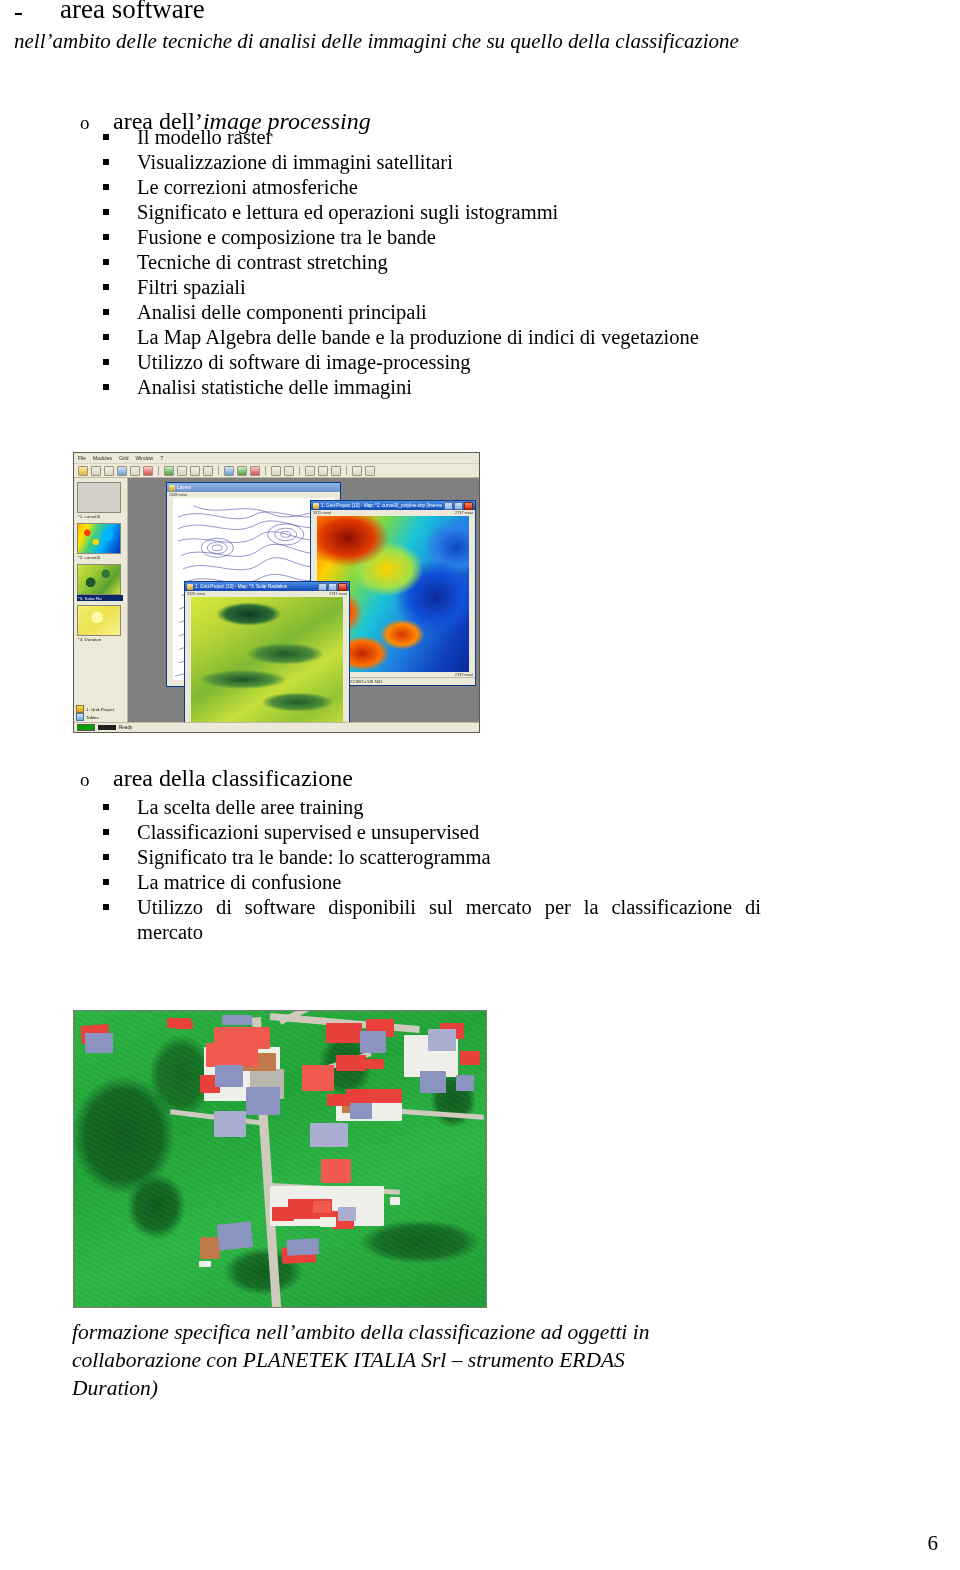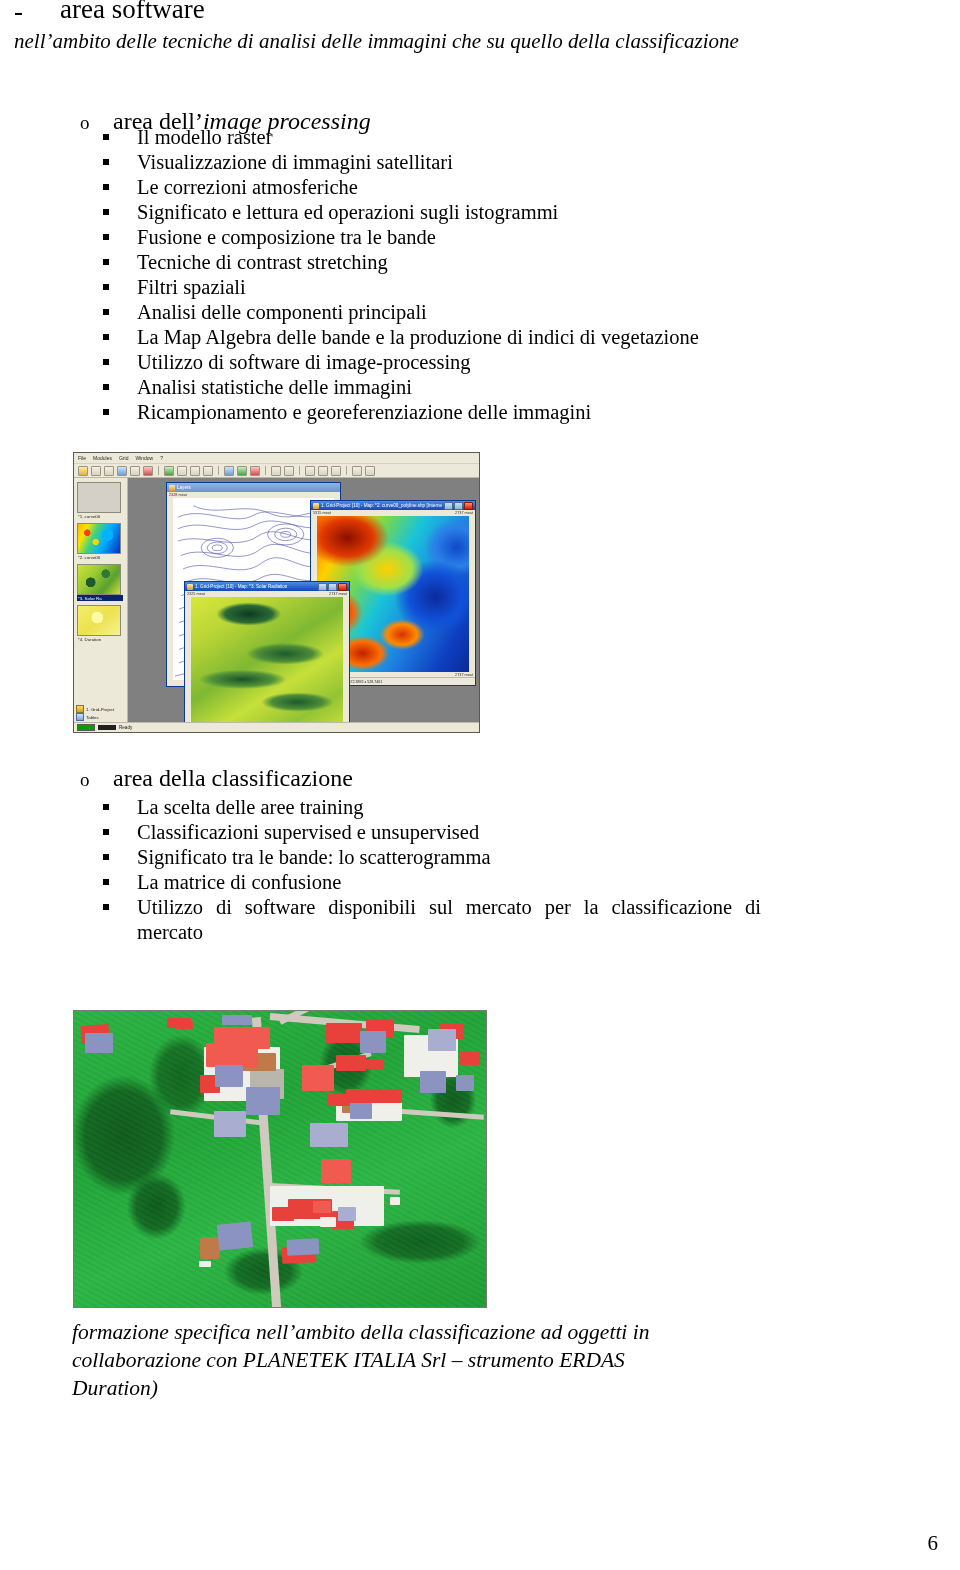--- a/index.html
+++ b/index.html
@@ -443,24 +443,20 @@
       <span class="sq"></span>
       <span class="txt">La Map Algebra delle bande e la produzione di indici di vegetazione</span>
     </div>
     <div class="lvl2-item">
       <span class="sq"></span>
       <span class="txt">Utilizzo di software di image-processing</span>
     </div>
     <div class="lvl2-item">
       <span class="sq"></span>
       <span class="txt">Analisi statistiche delle immagini</span>
-    </div>
-    <div class="lvl2-item">
-      <span class="sq"></span>
-      <span class="txt">Ricampionamento e georeferenziazione delle immagini</span>
     </div>
   </div>
 
   <div class="fig-saga">
 
     <div class="saga-menubar">
       <span>File</span>
       <span>Modules</span>
       <span>Grid</span>
       <span>Window</span>

